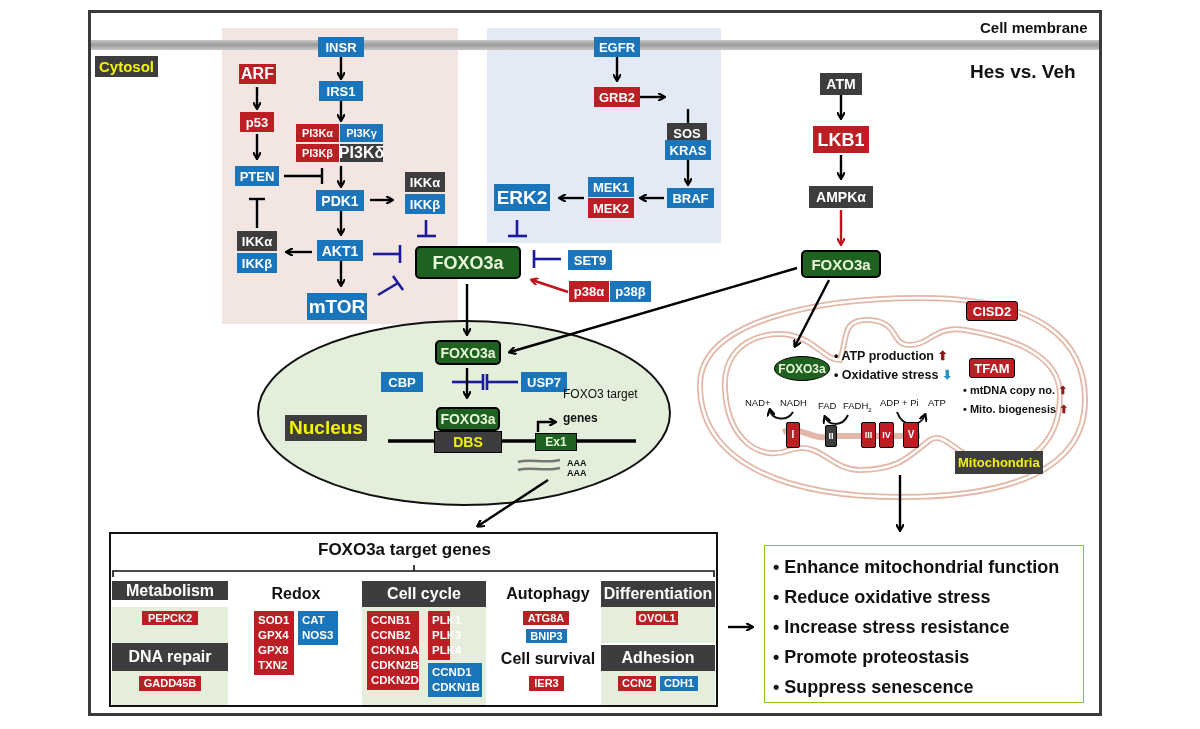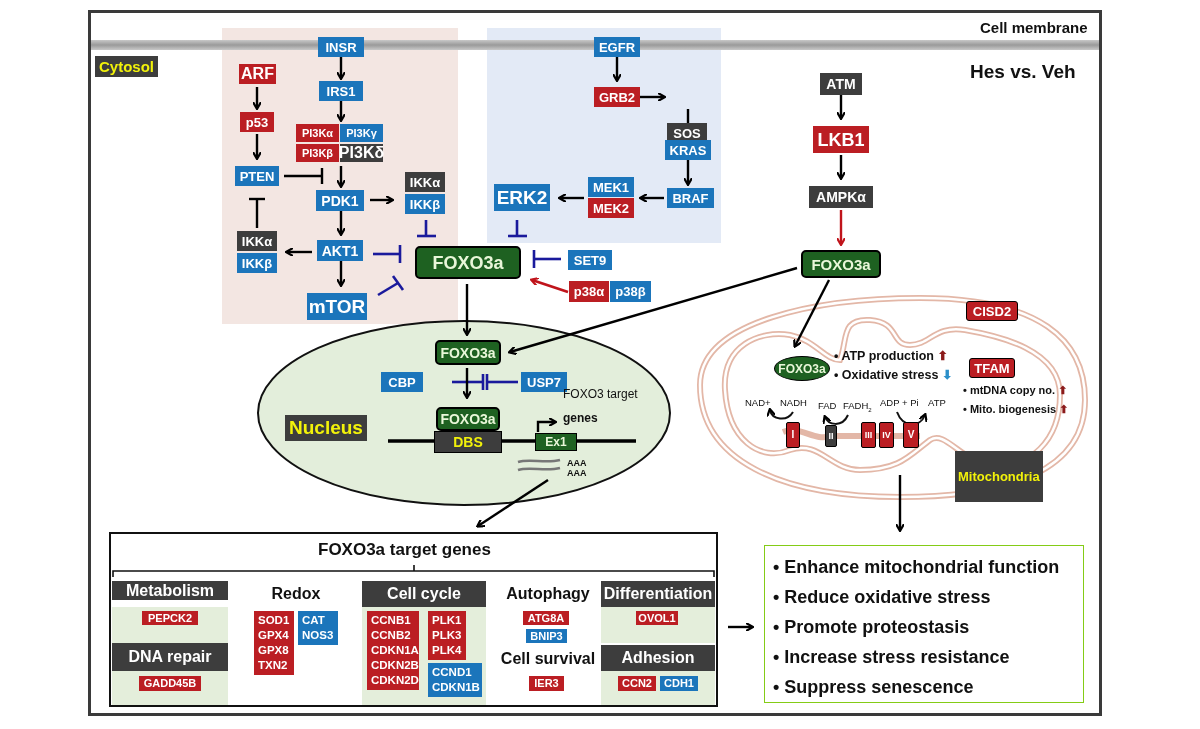--- a/index.html
+++ b/index.html
@@ -188,21 +188,21 @@
 <div class="txt" style="left:780px;top:398px;font-size:9.5px;">NADH</div>
 <div class="txt" style="left:818px;top:401px;font-size:9.5px;">FAD</div>
 <div class="txt" style="left:843px;top:401px;font-size:9.5px;"><span>FADH</span><sub style="font-size:6px;">2</sub></div>
 <div class="txt" style="left:880px;top:398px;font-size:9.5px;">ADP + Pi</div>
 <div class="txt" style="left:928px;top:398px;font-size:9.5px;">ATP</div>
 <div class="box red" style="left:786px;top:422px;width:14px;height:26px;font-size:10px;border:1.5px solid #000;border-radius:2px;">I</div>
 <div class="box dark" style="left:825px;top:425px;width:12px;height:22px;font-size:9px;border:1.5px solid #000;border-radius:2px;">II</div>
 <div class="box red" style="left:861px;top:422px;width:15px;height:26px;font-size:9px;border:1.5px solid #000;border-radius:2px;">III</div>
 <div class="box red" style="left:879px;top:422px;width:15px;height:26px;font-size:9px;border:1.5px solid #000;border-radius:2px;">IV</div>
 <div class="box red" style="left:903px;top:422px;width:16px;height:26px;font-size:10px;border:1.5px solid #000;border-radius:2px;">V</div>
-<div class="abs lbl-y" style="left:955px;top:451px;padding:18px 3px;font-size:13px;">Mitochondria</div>
+<div class="abs lbl-y" style="left:955px;top:451px;padding:4px 3px;font-size:13px;">Mitochondria</div>
 
 <div class="txt" style="left:318px;top:541px;font-size:17px;font-weight:bold;">FOXO3a target genes</div>
 
 <div class="cathead" style="left:112px;top:581px;width:116px;height:19px;">Metabolism</div>
 <div class="catbody" style="left:112px;top:607px;width:116px;height:36px;"></div>
 <div class="box red" style="left:142px;top:611px;width:56px;height:14px;font-size:11px;">PEPCK2</div>
 
 <div class="cathead" style="left:112px;top:643px;width:116px;height:28px;">DNA repair</div>
 <div class="catbody" style="left:112px;top:671px;width:116px;height:34px;"></div>
 <div class="box red" style="left:139px;top:676px;width:62px;height:15px;font-size:11px;">GADD45B</div>
@@ -221,21 +221,21 @@
 
 <div class="cathead" style="left:362px;top:581px;width:124px;height:26px;">Cell cycle</div>
 <div class="catbody" style="left:362px;top:607px;width:124px;height:98px;"></div>
 <div class="gene-col red" style="left:367px;top:611px;width:52px;">
   <span>CCNB1</span>
   <span>CCNB2</span>
   <span>CDKN1A</span>
   <span>CDKN2B</span>
   <span>CDKN2D</span>
 </div>
-<div class="gene-col red" style="left:428px;top:611px;width:38px;">
+<div class="gene-col red" style="left:428px;top:611px;width:22px;">
   <span>PLK1</span>
   <span>PLK3</span>
   <span>PLK4</span>
 </div>
 <div class="gene-col blue" style="left:428px;top:663px;width:54px;">
   <span>CCND1</span>
   <span>CDKN1B</span>
 </div>
 
 <div class="cat-plain" style="left:498px;top:585px;width:100px;">Autophagy</div>
@@ -249,16 +249,16 @@
 <div class="box red" style="left:636px;top:611px;width:42px;height:14px;font-size:11px;">OVOL1</div>
 
 <div class="cathead" style="left:601px;top:645px;width:114px;height:26px;">Adhesion</div>
 <div class="catbody" style="left:601px;top:671px;width:114px;height:34px;"></div>
 <div class="box red" style="left:618px;top:676px;width:38px;height:15px;font-size:11px;">CCN2</div>
 <div class="box blue" style="left:660px;top:676px;width:38px;height:15px;font-size:11px;">CDH1</div>
 
 <div class="out-list">
   <div class="out-item">• Enhance mitochondrial function</div>
   <div class="out-item">• Reduce oxidative stress</div>
+  <div class="out-item">• Increase stress resistance</div>
   <div class="out-item">• Promote proteostasis</div>
-  <div class="out-item">• Increase stress resistance</div>
   <div class="out-item">• Suppress senescence</div>
 </div>
 
 </body></html>

